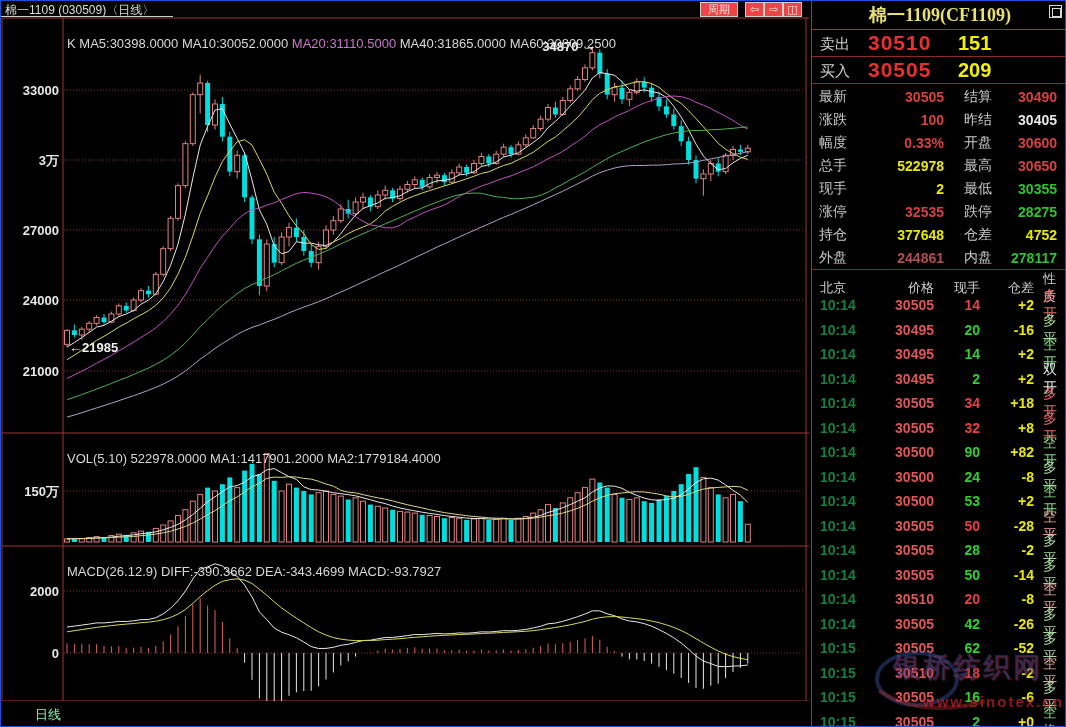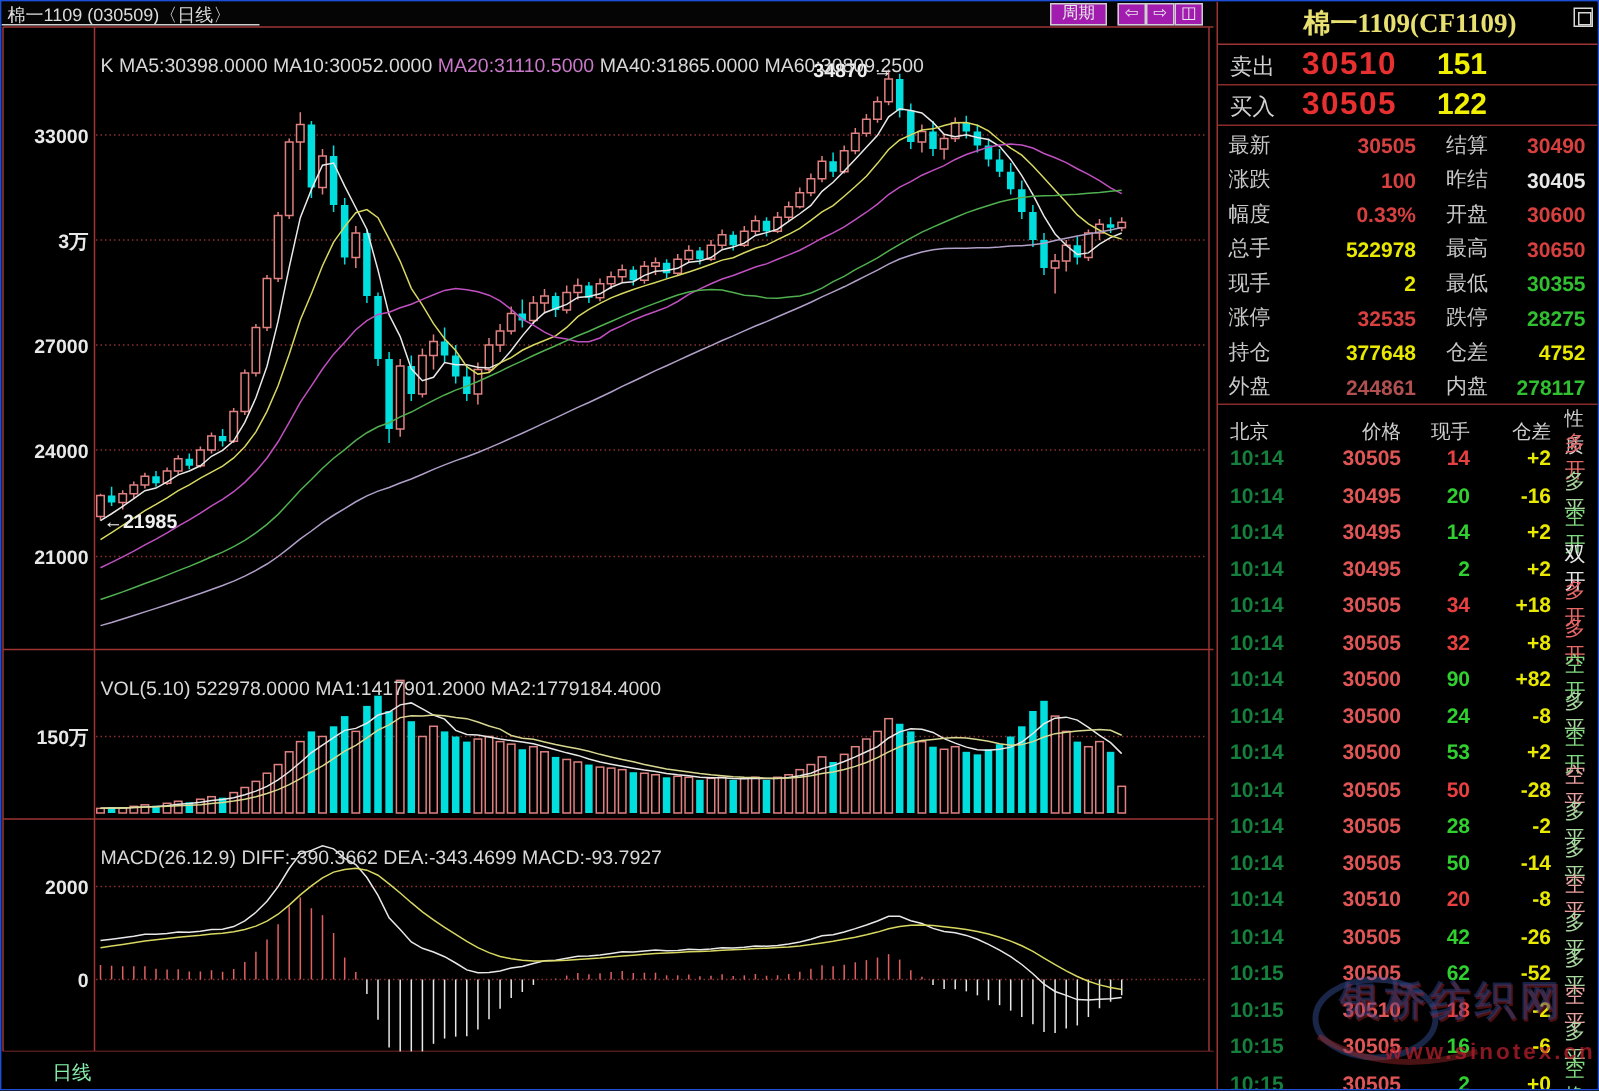--- a/index.html
+++ b/index.html
@@ -4,21 +4,21 @@
 <style>
   html,body{margin:0;padding:0;background:#222;}
   #win{position:relative;width:1066px;height:727px;background:#000;overflow:hidden;
        font-family:"Liberation Sans","DejaVu Sans",sans-serif;border:1px solid #1d4ed8;box-sizing:border-box;}
   .abs{position:absolute;}
   
   #topbar{left:0;top:0;width:810px;height:17px;background:#050505;}
   #chart-title{left:4px;top:1px;font-size:12px;color:#dcdcdc;white-space:nowrap;}
   #title-underline{left:0;top:15px;width:172px;height:1px;background:#cfcfcf;}
   .tb-btn{top:1px;height:13px;border:1px solid #cfcfcf;color:#e8e8e8;font-size:11px;
-          line-height:13px;text-align:center;background:#a21caf;cursor:default;}
+          line-height:13px;text-align:center;background:#ef4444;cursor:default;}
   
   .pane-hdr{font-size:13px;color:#d8d8d8;white-space:nowrap;margin-top:14px;}
   
   #rpanel{left:810px;top:0;width:256px;height:727px;background:#000;border-left:1px solid #9e3434;box-sizing:border-box;}
   #rp-title{left:0;top:0;width:256px;height:29px;border-bottom:1px solid #9e3434;
             color:#e8e070;font-family:"Liberation Serif","DejaVu Serif",serif;
             font-size:18px;font-weight:bold;text-align:center;line-height:28px;box-sizing:border-box;}
   #restore-btn{right:5px;top:4px;width:13px;height:13px;border:1px solid #d8d8d8;box-sizing:border-box;}
   #restore-btn .inner{position:absolute;left:2px;top:2px;width:7px;height:7px;border:1px solid #d8d8d8;}
   .bigrow{left:0;width:256px;height:27px;border-bottom:1px solid #8a2a2a;box-sizing:border-box;}
@@ -496,21 +496,21 @@
       </div>
 
     <div class="abs bigrow" style="top:29px;">
       <span class="lbl">卖出</span>
       <span class="price">30510</span>
       <span class="qty">151</span>
     </div>
     <div class="abs bigrow" style="top:56px;">
       <span class="lbl">买入</span>
       <span class="price">30505</span>
-      <span class="qty">122</span>
+      <span class="qty">209</span>
     </div>
 
     <div class="abs" id="quote-grid">
         <div class="qrow">
           <span class="l">最新</span>
   <span class="v1" style="color:#d84040">30505</span>
   <span class="l2">结算</span>
   <span class="v2" style="color:#d84040">30490</span>
         </div>
         <div class="qrow">

